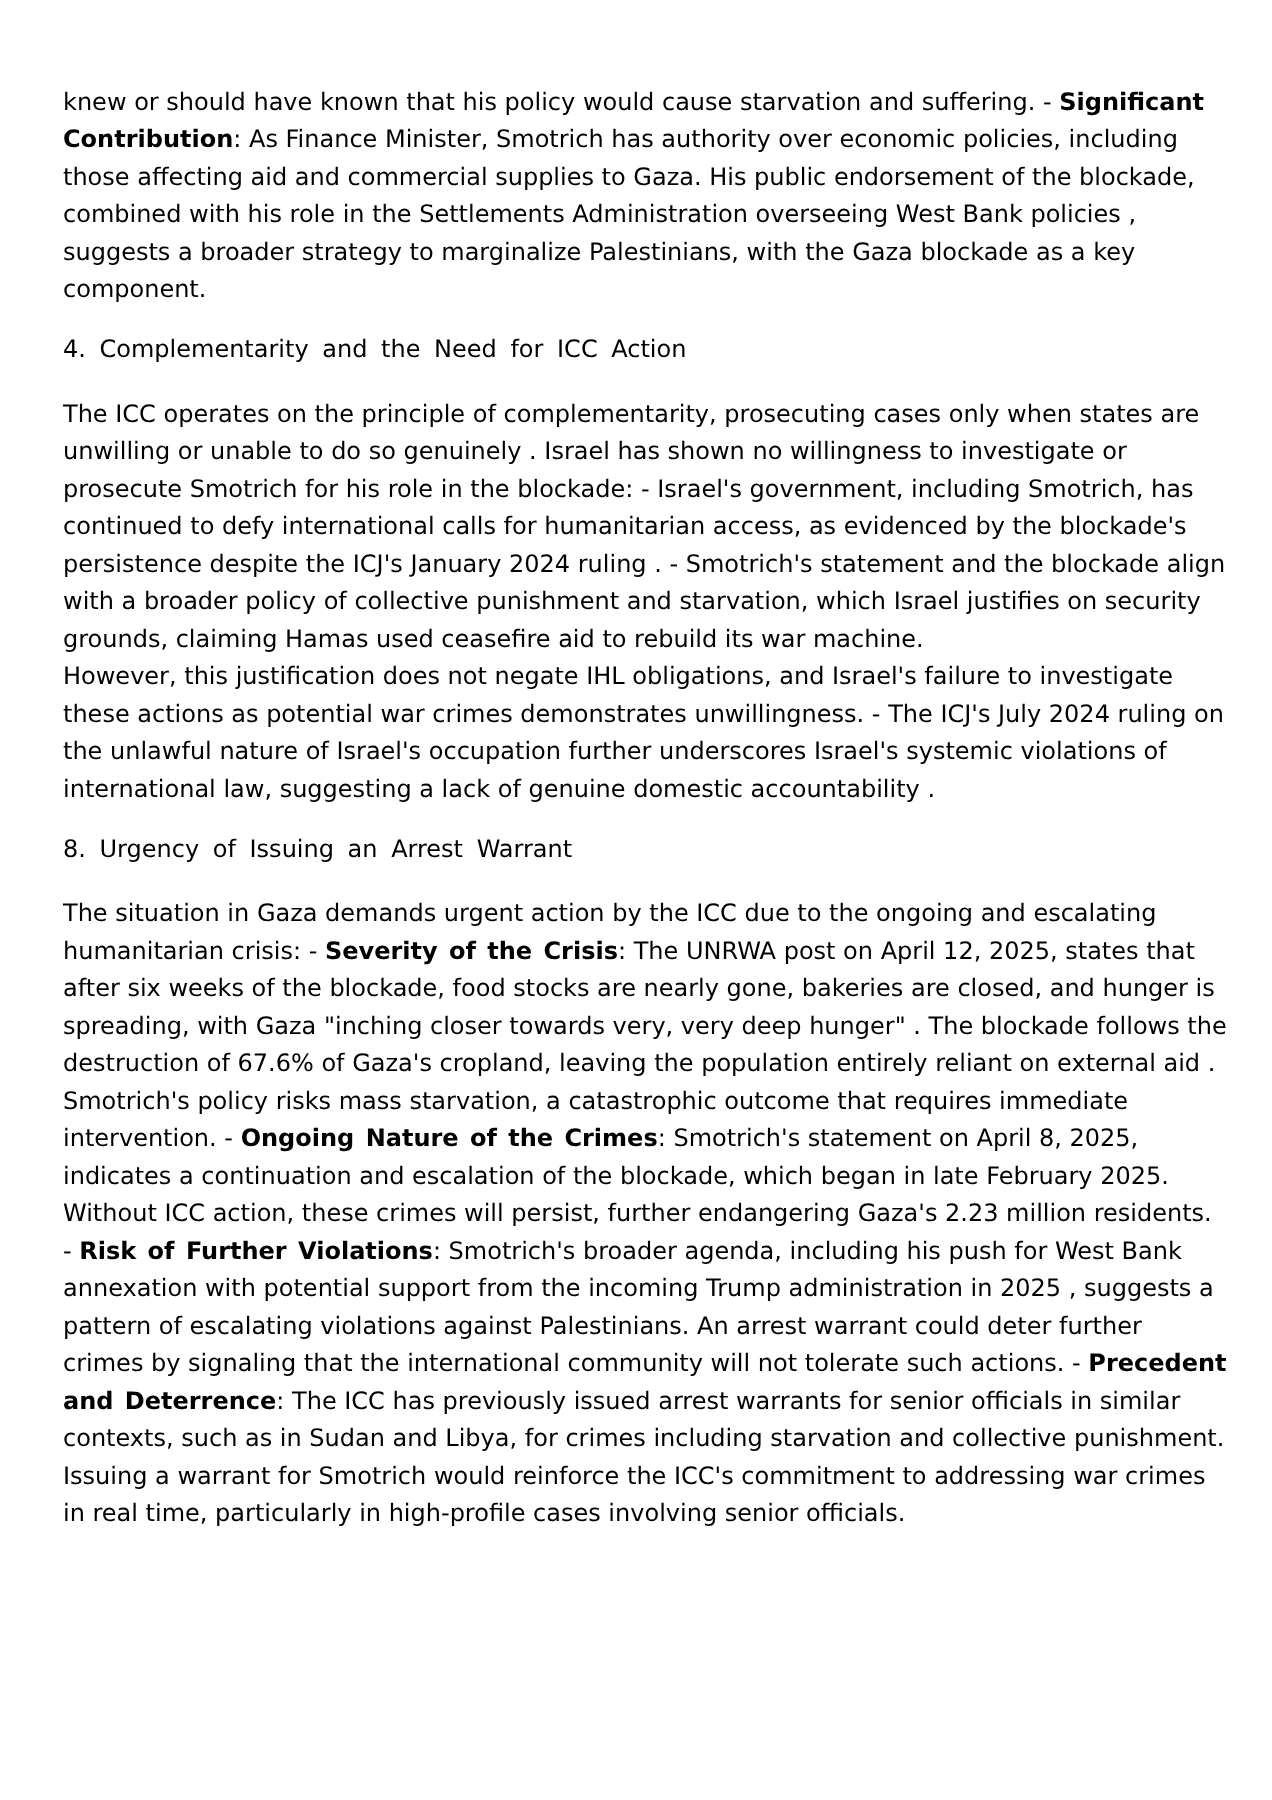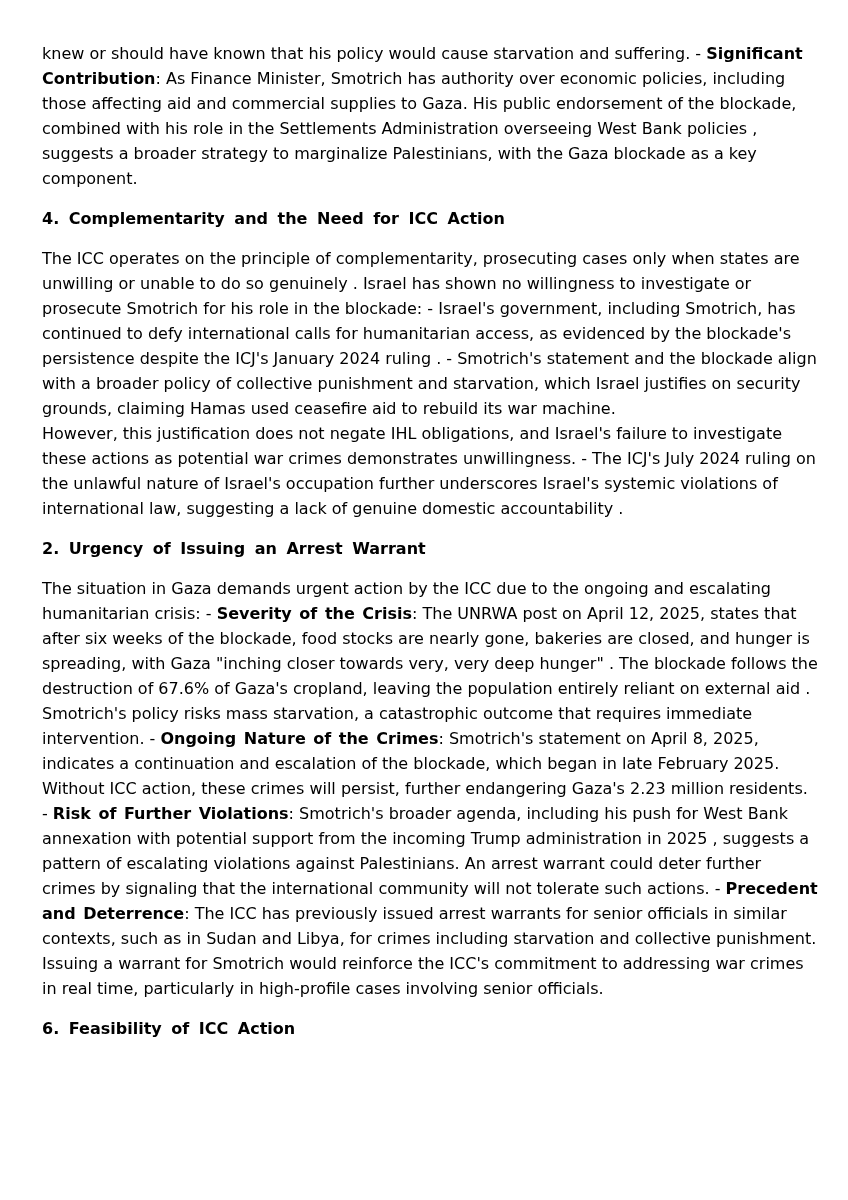--- a/index.html
+++ b/index.html
@@ -17,47 +17,46 @@
     width: 848px;
     height: 1200px;
     padding: 37px 30px 0 42px;
     background: #ffffff;
     color: #000000;
     font-family: "DejaVu Sans", sans-serif;
     font-size: 16px;
     line-height: 25px;
   }
   .body-text {
-    margin: 4px 0 15px 0;
+    margin: 18px 0 15px 0;
     font-weight: normal;
   }
   .heading {
     margin: 0 0 15px 0;
     font-size: 16px;
-    font-weight: bold;
+    font-weight: normal;
     word-spacing: 4px;
     line-height: 25px;
   }
   .bold {
     font-weight: bold;
     word-spacing: 2px;
   }
 </style>
 </head>
 <body>
 
 <div class="page">
 
   <p class="body-text"><span>knew or should have known that his policy would cause starvation and suffering. - </span><span class="bold">Significant Contribution</span><span>: As Finance Minister, Smotrich has authority over economic policies, including those affecting aid and commercial supplies to Gaza. His public endorsement of the blockade, combined with his role in the Settlements Administration overseeing West Bank policies , suggests a broader strategy to marginalize Palestinians, with the Gaza blockade as a key component.</span></p>
 
   <h2 class="heading">4. Complementarity and the Need for ICC Action</h2>
 
   <p class="body-text"><span>The ICC operates on the principle of complementarity, prosecuting cases only when states are unwilling or unable to do so genuinely . Israel has shown no willingness to investigate or prosecute Smotrich for his role in the blockade: - Israel's government, including Smotrich, has continued to defy international calls for humanitarian access, as evidenced by the blockade's persistence despite the ICJ's January 2024 ruling . - Smotrich's statement and the blockade align with a broader policy of collective punishment and starvation, which Israel justifies on security grounds, claiming Hamas used ceasefire aid to rebuild its war machine.</span><br><span>However, this justification does not negate IHL obligations, and Israel's failure to investigate these actions as potential war crimes demonstrates unwillingness. - The ICJ's July 2024 ruling on the unlawful nature of Israel's occupation further underscores Israel's systemic violations of international law, suggesting a lack of genuine domestic accountability .</span></p>
 
 
-  <h2 class="heading">2. Urgency of Issuing an Arrest Warrant</h2>
+  <h2 class="heading">8. Urgency of Issuing an Arrest Warrant</h2>
 
   <p class="body-text"><span>The situation in Gaza demands urgent action by the ICC due to the ongoing and escalating humanitarian crisis: - </span><span class="bold">Severity of the Crisis</span><span>: The UNRWA post on April 12, 2025, states that after six weeks of the blockade, food stocks are nearly gone, bakeries are closed, and hunger is spreading, with Gaza "inching closer towards very, very deep hunger" . The blockade follows the destruction of 67.6% of Gaza's cropland, leaving the population entirely reliant on external aid . Smotrich's policy risks mass starvation, a catastrophic outcome that requires immediate intervention. - </span><span class="bold">Ongoing Nature of the Crimes</span><span>: Smotrich's statement on April 8, 2025, indicates a continuation and escalation of the blockade, which began in late February 2025. Without ICC action, these crimes will persist, further endangering Gaza's 2.23 million residents. - </span><span class="bold">Risk of Further Violations</span><span>: Smotrich's broader agenda, including his push for West Bank annexation with potential support from the incoming Trump administration in 2025 , suggests a pattern of escalating violations against Palestinians. An arrest warrant could deter further crimes by signaling that the international community will not tolerate such actions. - </span><span class="bold">Precedent and Deterrence</span><span>: The ICC has previously issued arrest warrants for senior officials in similar contexts, such as in Sudan and Libya, for crimes including starvation and collective punishment. Issuing a warrant for Smotrich would reinforce the ICC's commitment to addressing war crimes in real time, particularly in high-profile cases involving senior officials.</span></p>
 
-  <h2 class="heading">6. Feasibility of ICC Action</h2>
 
 
 </div>
 
 </body></html>

